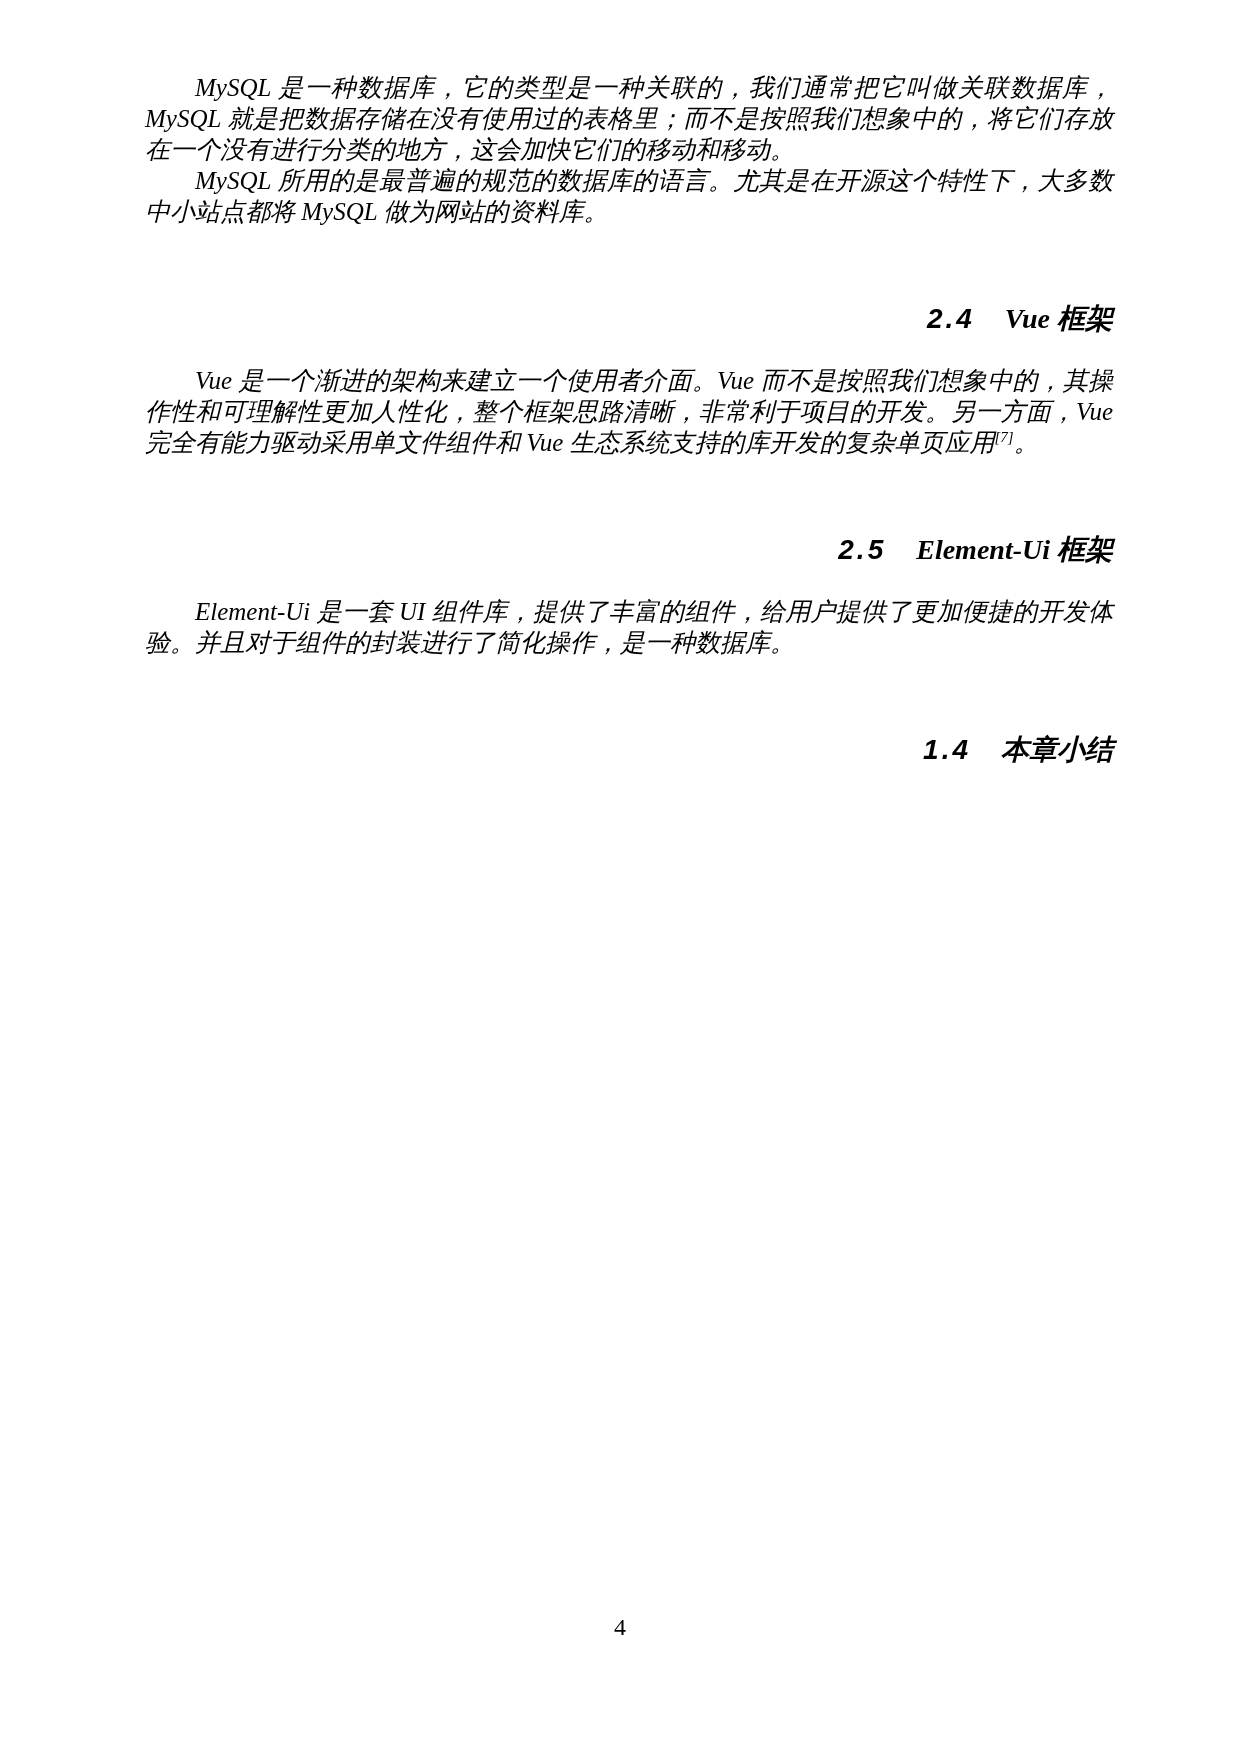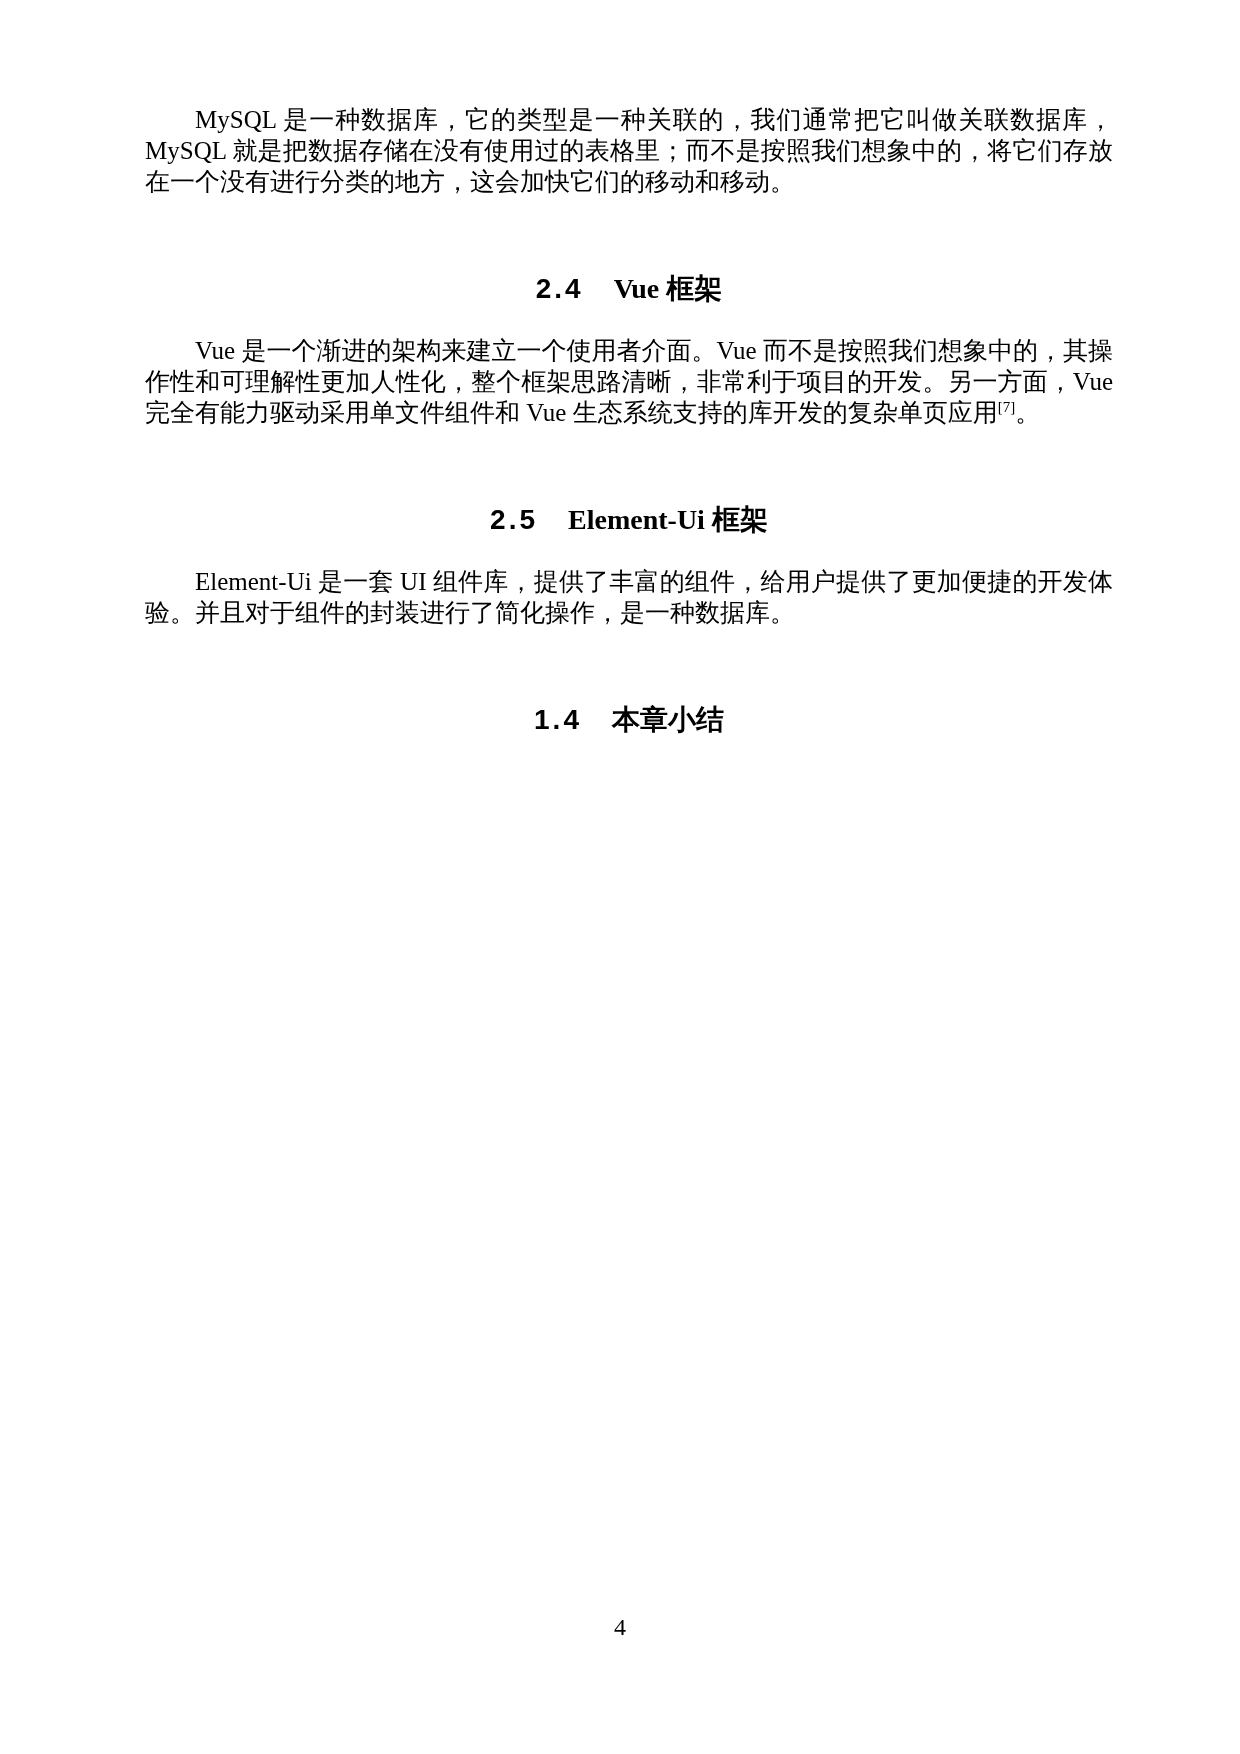--- a/index.html
+++ b/index.html
@@ -14,21 +14,22 @@
     background: #ffffff;
     color: #000000;
     overflow: hidden;
     font-family: "Liberation Serif", "DejaVu Serif", serif;
   }
   .doc-body {
     position: absolute;
     left: 145px;
     top: 0;
     width: 968px;
-    padding-top: 104px;
+    padding-top: 72px;
+    font-style: italic;
   }
   .body-paragraph {
     margin: 0;
     font-size: 25px;
     line-height: 31px;
     text-align: justify;
     text-indent: 2em;
     font-family: "Liberation Serif", "DejaVu Serif", serif;
     color: #000000;
     word-break: normal;
@@ -38,21 +39,21 @@
     line-height: 0;
     vertical-align: super;
   }
   .section-heading {
     margin: 72px 0 0 0;
     padding: 0;
     font-size: 28px;
     line-height: 40px;
     font-weight: bold;
     color: #000000;
-    text-align: center;
+    text-align: right;
   }
   .section-heading + .body-paragraph {
     margin-top: 26px;
   }
   .heading-number {
     font-family: "Liberation Sans", "DejaVu Sans", sans-serif;
     letter-spacing: 3px;
     margin-right: 30px;
   }
   .heading-title {
@@ -69,20 +70,21 @@
     font-family: "Liberation Serif", "DejaVu Serif", serif;
     color: #000000;
   }
 </style>
 </head>
 <body>
 
 <div class="page">
   <div class="doc-body">
       <p class="body-paragraph"><span>MySQL 是一种数据库，它的类型是一种关联的，我们通常把它叫做关联数据库，MySQL 就是把数据存储在没有使用过的表格里；而不是按照我们想象中的，将它们存放在一个没有进行分类的地方，这会加快它们的移动和移动。</span></p>
+      <p class="body-paragraph"><span>MySQL 所用的是最普遍的规范的数据库的语言。尤其是在开源这个特性下，大多数中小站点都将 MySQL 做为网站的资料库。</span></p>
       <h2 class="section-heading"><span class="heading-number">2.4</span><span class="heading-title">Vue 框架</span></h2>
       <p class="body-paragraph"><span>Vue 是一个渐进的架构来建立一个使用者介面。Vue 而不是按照我们想象中的，其操作性和可理解性更加人性化，整个框架思路清晰，非常利于项目的开发。另一方面，Vue 完全有能力驱动采用单文件组件和 Vue 生态系统支持的库开发的复杂单页应用</span><sup class="citation">[7]</sup><span>。</span></p>
       <h2 class="section-heading"><span class="heading-number">2.5</span><span class="heading-title">Element-Ui 框架</span></h2>
       <p class="body-paragraph"><span>Element-Ui 是一套 UI 组件库，提供了丰富的组件，给用户提供了更加便捷的开发体验。并且对于组件的封装进行了简化操作，是一种数据库。</span></p>
       <h2 class="section-heading"><span class="heading-number">1.4</span><span class="heading-title">本章小结</span></h2>
     </div>
   <div class="page-footer">
     <span>4</span>
   </div>
 </div>

